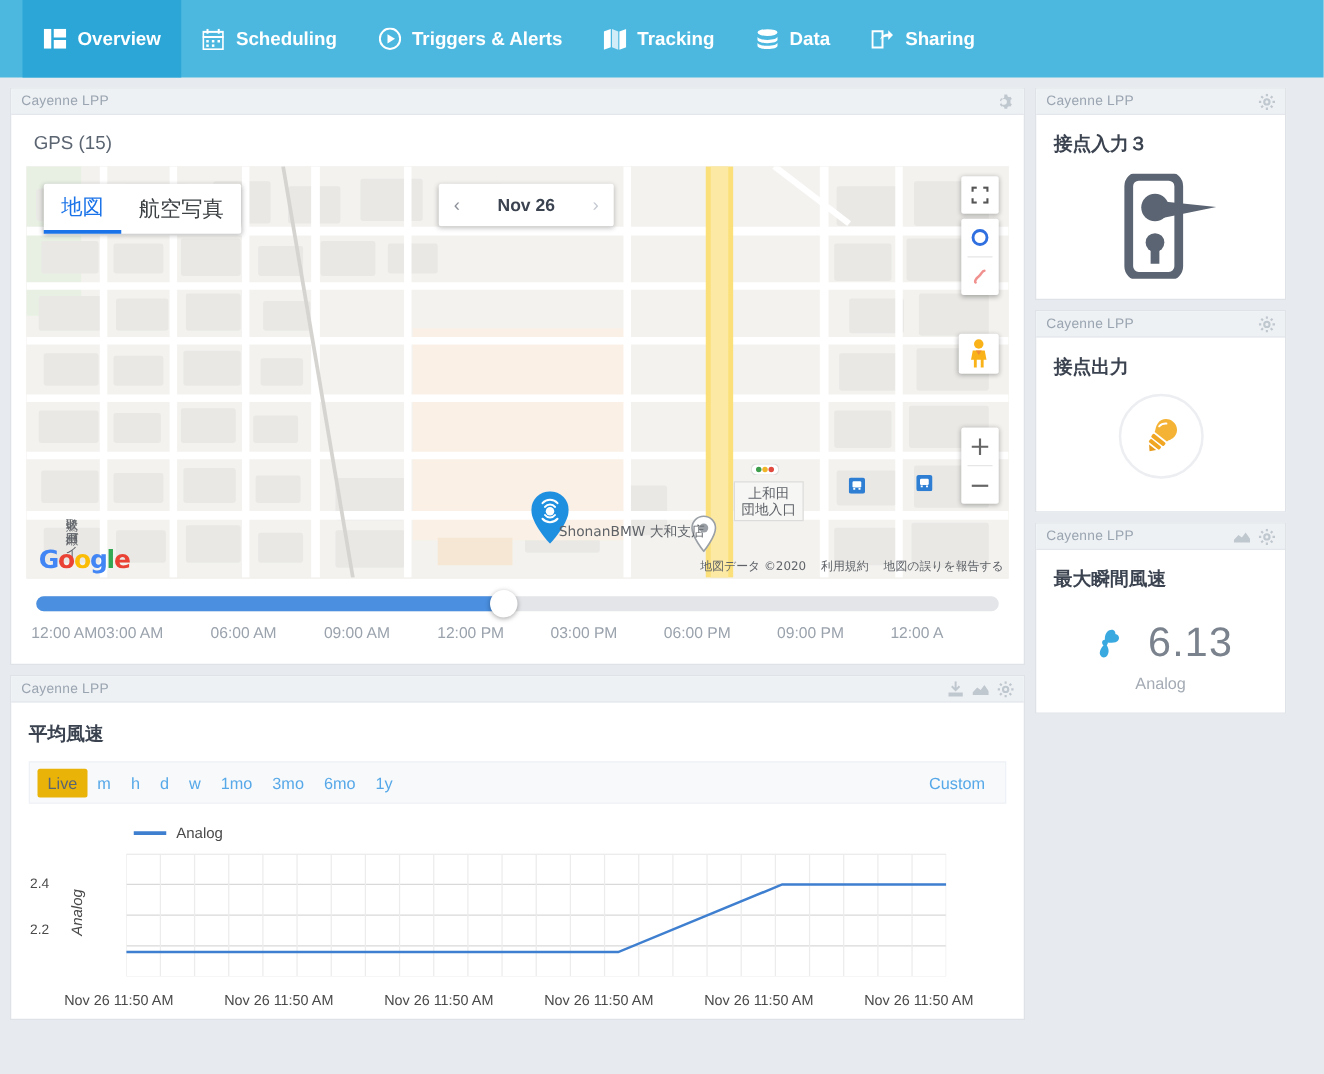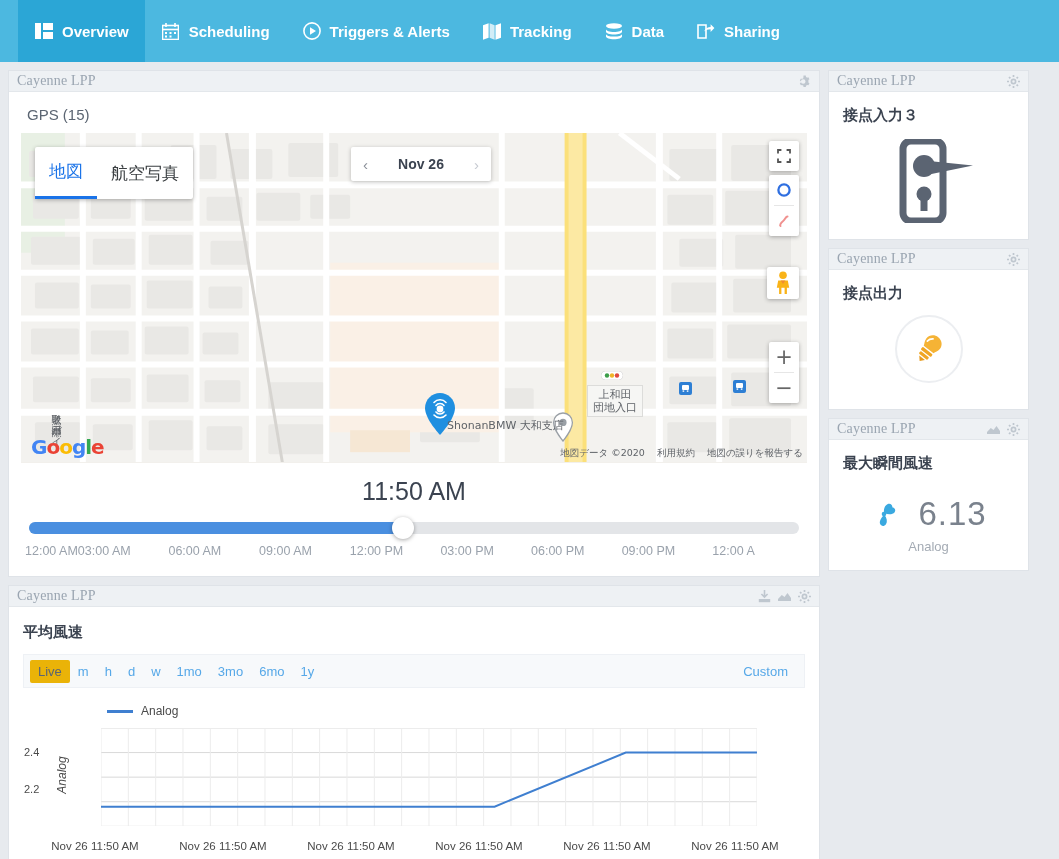--- a/index.html
+++ b/index.html
@@ -44,42 +44,42 @@
   
   .panel { background: #ffffff; border: 1px solid #dfe3e8; }
   .panel-head {
     height: 21px;
     background: #eef1f4;
     display: flex; align-items: center;
     padding: 0 8px;
     border-bottom: 1px solid #e3e7eb;
   }
   .panel-title {
-    font-size: 14px; color: #9aa5b1; letter-spacing: .2px; font-family: Liberation Serif, serif;
+    font-size: 11px; color: #9aa5b1; letter-spacing: .2px;
   }
   .panel-head-icons { margin-left: auto; display: flex; align-items: center; gap: 7px; }
   .hicon { opacity: .55; display: flex; cursor: pointer; }
 
   
   .gps-label {
     font-size: 15px; color: #5b6572; padding: 14px 0 10px 18px;
   }
   .map-wrap {
     position: relative;
     height: 330px;
     margin: 0 12px;
     background: #f2f0ec;
     overflow: hidden;
   }
   .map-bg { position: absolute; inset: 0; }
   .mapbtns {
     position: absolute; top: 14px; left: 14px;
     background: #fff; border-radius: 2px;
     box-shadow: 0 1px 4px rgba(0,0,0,.3);
-    display: flex; height: 52px;
+    display: flex; height: 40px;
   }
   .mapbtn {
     display: flex; align-items: center; padding: 0 14px;
     font-size: 17px; color: #3c4043; cursor: pointer;
     font-family: "DejaVu Sans", sans-serif;
   }
   .mapbtn.sel { border-bottom: 3px solid #1a73e8; color: #1a73e8; }
   .datenav {
     position: absolute; top: 14px; left: 330px;
     width: 140px; height: 34px; background: #fff;
@@ -465,21 +465,20 @@
         <div class="gmlogo"><span style="color:#4285f4">G</span><span style="color:#ea4335">o</span><span style="color:#fbbc05">o</span><span style="color:#4285f4">g</span><span style="color:#34a853">l</span><span style="color:#ea4335">e</span></div>
 
         <div class="attr">
           <span>地図データ ©2020</span>
           <span>利用規約</span>
           <span>地図の誤りを報告する</span>
         </div>
       </div>
 
       <div class="timeblock">
-        <div class="timelabel">11:50 AM</div>
         <div class="slider-rail">
           <div class="slider-fill"></div>
           <div class="slider-knob"></div>
         </div>
         <div class="ticks">
           <span>12:00 AM</span>
           <span>03:00 AM</span>
           <span>06:00 AM</span>
           <span>09:00 AM</span>
           <span>12:00 PM</span>

